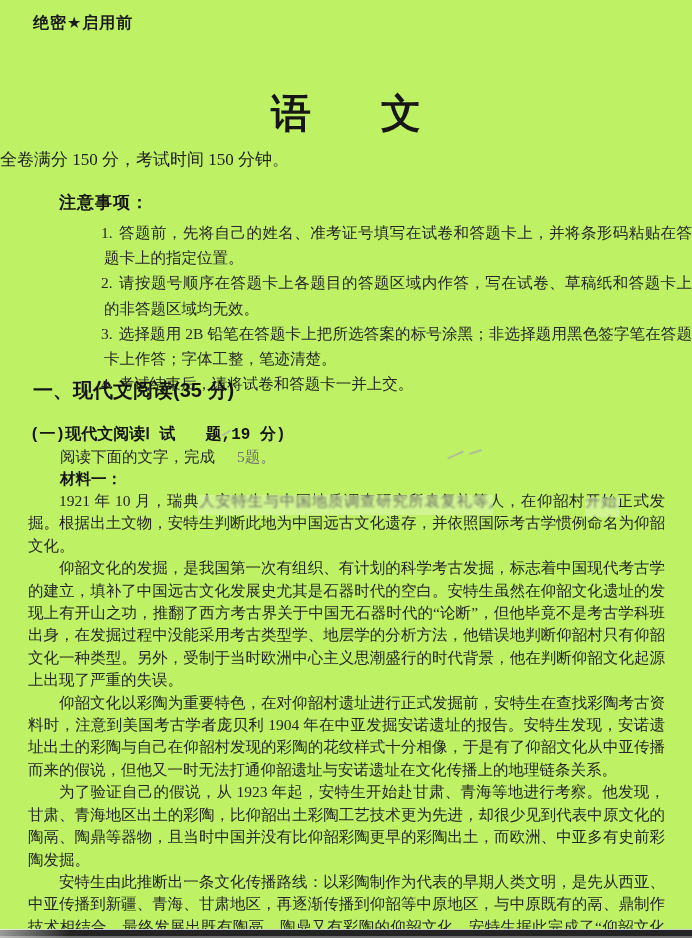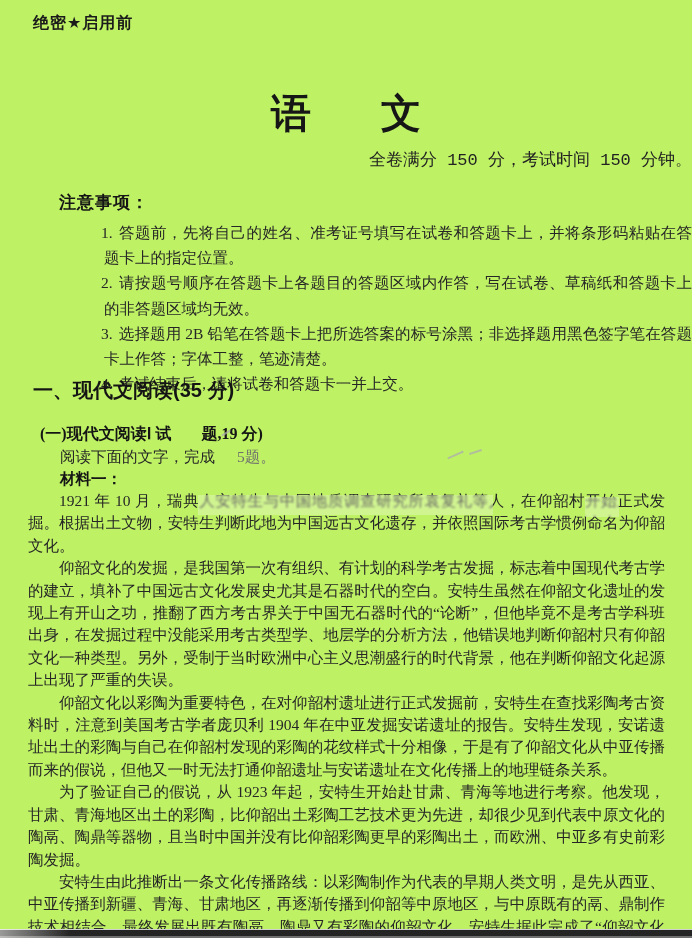--- a/index.html
+++ b/index.html
@@ -16,41 +16,41 @@
   .title{
     position:absolute;top:38px;left:0;width:100%;text-align:center;
     font-size:33px;font-weight:600;letter-spacing:.5px;color:#1d1d1d;white-space:nowrap;
   }
   .subject{
     position:absolute;top:86px;left:0;width:100%;
     display:flex;justify-content:center;gap:70px;
     font-size:40px;font-weight:bold;color:#161616;
   }
   .exam-info{
-    position:absolute;top:148px;left:0;width:100%;text-align:right;
-    font-size:17px;color:#222;font-family:Liberation Mono, monospace;
+    position:absolute;top:148px;left:0;width:100%;text-align:left;
+    font-size:17px;color:#222;
   }
   .notice{position:absolute;top:191px;left:33px;width:633px;margin-left:26px;}
   .notice-heading{
     font-family:"Liberation Sans","DejaVu Sans",sans-serif;
     font-weight:bold;font-size:17px;letter-spacing:1px;color:#151515;margin-bottom:6px;
   }
   .notice-item{
     font-size:15.5px;line-height:25.2px;text-align:justify;
     padding-left:45px;text-indent:-3px;color:#262626;
   }
   .notice-num{margin-right:6px;}
   .sec-heading{
     position:absolute;top:377px;left:33px;
     font-family:"Liberation Sans","DejaVu Sans",sans-serif;
     font-weight:bold;font-size:20px;color:#141414;
   }
   .sub-heading{
-    position:absolute;top:424px;left:40px;
-    font-family:Liberation Serif, serif;
+    position:absolute;top:424px;left:30px;
+    font-family:Liberation Mono, monospace;
     font-weight:bold;font-size:16px;color:#141414;white-space:nowrap;
   }
   .gap30{display:inline-block;width:30px;}
   .gap22{display:inline-block;width:22px;}
   .read-line{
     position:absolute;top:447px;left:60px;font-size:15.5px;color:#262626;white-space:nowrap;
   }
   .faded{color:#6f6f6f;}
   .material{
     position:absolute;top:469px;left:60px;

